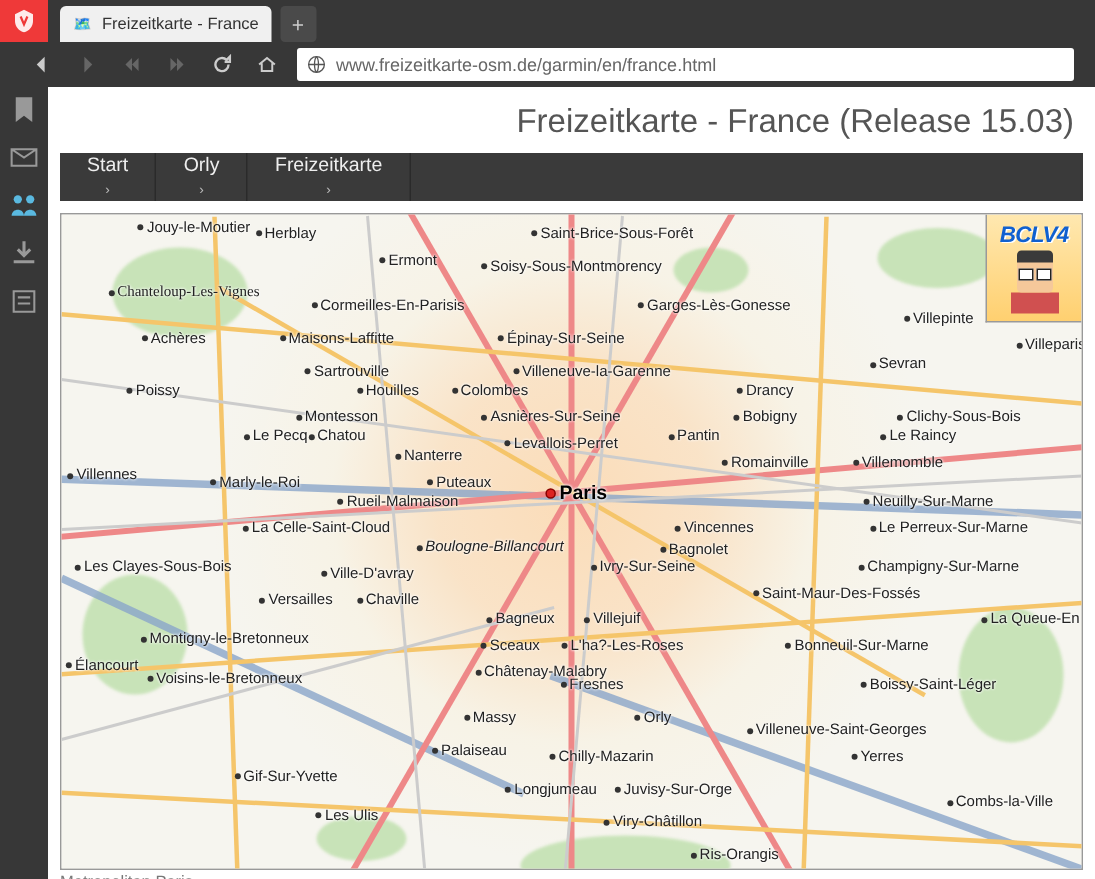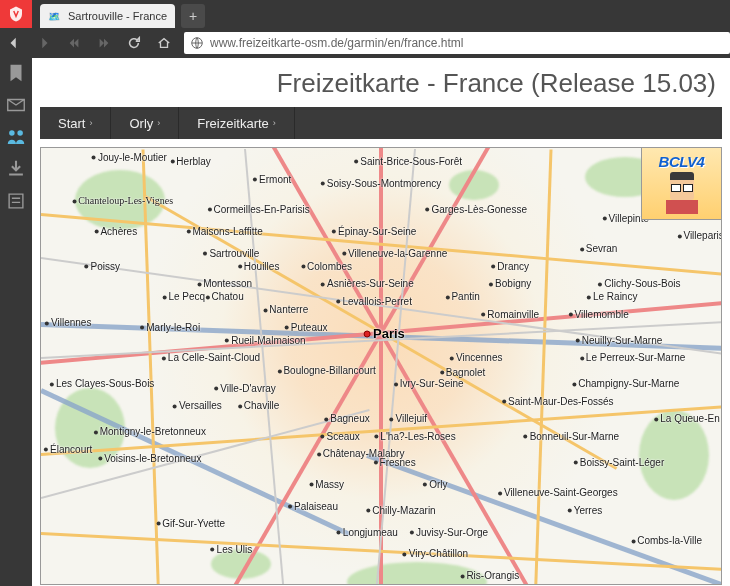--- a/index.html
+++ b/index.html
@@ -7,37 +7,37 @@
   
   
   .titlebar { height:28px; background:#373737; display:flex; align-items:stretch; }
   .vivaldi-logo { width:32px; height:28px; background:#ef3939; display:flex; align-items:center; justify-content:center; }
   .vivaldi-logo svg { width:18px; height:18px; }
   .left-pad { width:8px; }
   .tab { height:24px; margin-top:4px; background:#f0f0f0; border-radius:4px 4px 0 0; display:flex; align-items:center; padding:0 8px; font-size:11px; color:#333; gap:6px; max-width:160px; }
   .favicon { width:14px; height:14px; display:flex; align-items:center; justify-content:center; font-size:10px; }
   .newtab { width:24px; height:24px; margin:4px 0 0 6px; background:#4a4a4a; border-radius:3px; display:flex; align-items:center; justify-content:center; color:#ccc; font-size:14px; cursor:pointer; }
   
-  .toolbar { height:30px; background:#373737; display:flex; align-items:center; padding:0 0; gap:2px; }
+  .toolbar { height:30px; background:#373737; display:flex; align-items:center; padding:0 14px; gap:2px; }
   .nav-btn { width:28px; height:26px; display:flex; align-items:center; justify-content:center; color:#ccc; cursor:pointer; }
   .nav-btn.disabled { color:#666; }
   .nav-btn svg { width:14px; height:14px; }
   .addr { flex:1; height:22px; background:#fff; border-radius:2px; display:flex; align-items:center; padding:0 6px; font-size:12px; color:#666; gap:6px; margin-left:4px; }
   .globe { width:14px; height:14px; }
   
   .body-row { display:flex; height:calc(586px - 58px); }
   .sidebar { width:32px; background:#373737; display:flex; flex-direction:column; align-items:center; padding-top:4px; gap:10px; }
   .side-btn { width:22px; height:22px; display:flex; align-items:center; justify-content:center; color:#999; cursor:pointer; }
   .side-btn.active { color:#5ab9e0; }
   
   
   .page { flex:1; background:#fff; position:relative; overflow:hidden; }
-  .page-title { text-align:right; font-size:26px; color:#555; padding:10px 14px 8px; font-weight:normal; }
+  .page-title { text-align:right; font-size:22px; color:#555; padding:10px 14px 8px; font-weight:normal; }
   .menubar { background:#3a3a3a; height:32px; display:flex; align-items:stretch; margin:0 8px; }
-  .menu-item { display:flex; align-items:center; padding:0 18px; color:#eee; font-size:13px; cursor:pointer; border-right:1px solid #2a2a2a; gap:4px; }
+  .menu-item { display:flex; align-items:center; padding:0 18px; color:#eee; font-size:13px; cursor:pointer; border-right:1px solid #2a2a2a; gap:4px;flex-direction:column; }
   .menu-item .chev { font-size:9px; opacity:.7; }
   
   .map-wrap { margin:8px 8px 2px 8px; border:1px solid #999; height:438px; position:relative; overflow:hidden; background:#f5f5f0; }
   .caption { margin:2px 0 0 8px; font-size:11px; color:#777; }
   
   
   .map { position:absolute; inset:0; }
   .land { position:absolute; inset:0; background:
     radial-gradient(circle at 50% 44%, rgba(255,200,140,.55) 0, rgba(255,200,140,.4) 90px, rgba(255,230,180,.15) 160px, transparent 240px),
     linear-gradient(#f6f5ef,#f6f5ef); }
@@ -46,21 +46,21 @@
   .road.red { background:#e88; height:4px; }
   .road.blue { background:#8aa5c9; height:5px; opacity:.8; }
   .road.gray { background:#ccc; height:2px; }
   
   .city { position:absolute; font-size:10px; color:#222; white-space:nowrap; transform:translate(-50%,-50%); text-shadow:0 0 2px #fff,0 0 2px #fff; pointer-events:none; }
   .city .dot { display:inline-block; width:4px; height:4px; background:#333; border-radius:50%; margin-right:2px; vertical-align:middle; }
   .city.cap { font-size:13px; font-weight:bold; color:#000; }
   .city.cap .dot { width:7px; height:7px; background:#d22; border:1px solid #800; }
   
   
-  .badge { position:absolute; top:0; right:0; width:80px; height:72px; background:linear-gradient(#ffe8b0,#ffd070); display:flex; flex-direction:column; align-items:center; justify-content:center; border-left:1px solid #999; border-bottom:1px solid #999; }
+  .badge { position:absolute; top:0; right:0; width:64px; height:72px; background:linear-gradient(#ffe8b0,#ffd070); display:flex; flex-direction:column; align-items:center; justify-content:center; border-left:1px solid #999; border-bottom:1px solid #999; }
   .badge-text { font-size:15px; font-weight:bold; font-style:italic; color:#1060d0; text-shadow:1px 1px 0 #fff; font-family:"Arial Black",sans-serif; letter-spacing:-.5px; }
   .avatar { width:44px; height:44px; position:relative; }
   .head { position:absolute; left:10px; top:4px; width:24px; height:26px; background:#f5c89a; border-radius:3px; }
   .hair { position:absolute; left:10px; top:2px; width:24px; height:8px; background:#3a3a3a; border-radius:3px 3px 0 0; }
   .glasses { position:absolute; left:11px; top:14px; width:22px; height:6px; }
   .glasses::before,.glasses::after { content:""; position:absolute; width:8px; height:6px; border:1.5px solid #222; background:#fff; }
   .glasses::after { right:0; }
   .shirt { position:absolute; left:6px; top:30px; width:32px; height:14px; background:#d05050; }
 </style>
 </head>
@@ -69,21 +69,21 @@
 <div class="titlebar">
   <div class="vivaldi-logo">
     <svg viewBox="0 0 24 24" fill="#fff">
         <path d="M12 2L4 6v6c0 5 3.5 9 8 10 4.5-1 8-5 8-10V6l-8-4z" opacity=".9"></path>
         <path d="M9 8l3 7 3-7" stroke="#ef3939" stroke-width="2" fill="none"></path>
       </svg>
   </div>
   <div class="left-pad"></div>
   <div class="tab">
     <span class="favicon">🗺️</span>
-    <span>Sartrouville - France</span>
+    <span>Freizeitkarte - France</span>
   </div>
   <div class="newtab">+</div>
 </div>
 
 <div class="toolbar">
   <div class="nav-btn">
       <svg viewBox="0 0 16 16" fill="currentColor">
         <path d="M10 2L4 8l6 6V2z"></path>
       </svg>
     </div>
@@ -237,21 +237,21 @@
           <div class="city" style="left: 82%; top: 38%;"><span class="dot"></span>Villemomble</div>
           <div class="city" style="left: 4%; top: 40%;"><span class="dot"></span>Villennes</div>
           <div class="city" style="left: 19%; top: 41%;"><span class="dot"></span>Marly-le-Roi</div>
           <div class="city" style="left: 39%; top: 41%;"><span class="dot"></span>Puteaux</div>
           <div class="city" style="left: 33%; top: 44%;"><span class="dot"></span>Rueil-Malmaison</div>
           <div class="city" style="left: 62%; top: 44%; margin-top: 32px;"><span class="dot"></span>Bagnolet</div>
           <div class="city" style="left: 85%; top: 44%;"><span class="dot"></span>Neuilly-Sur-Marne</div>
           <div class="city" style="left: 25%; top: 48%;"><span class="dot"></span>La Celle-Saint-Cloud</div>
           <div class="city" style="left: 64%; top: 48%;"><span class="dot"></span>Vincennes</div>
           <div class="city" style="left: 87%; top: 48%;"><span class="dot"></span>Le Perreux-Sur-Marne</div>
-          <div class="city" style="left: 42%; top: 51%;"><span class="dot"></span>Boulogne-Billancourt</div>
+          <div class="city" style="left: 42%; top: 51%; font-style: italic;"><span class="dot"></span>Boulogne-Billancourt</div>
           <div class="city" style="left: 9%; top: 54%;"><span class="dot"></span>Les Clayes-Sous-Bois</div>
           <div class="city" style="left: 30%; top: 55%;"><span class="dot"></span>Ville-D'avray</div>
           <div class="city" style="left: 57%; top: 54%;"><span class="dot"></span>Ivry-Sur-Seine</div>
           <div class="city" style="left: 86%; top: 54%;"><span class="dot"></span>Champigny-Sur-Marne</div>
           <div class="city" style="left: 23%; top: 59%;"><span class="dot"></span>Versailles</div>
           <div class="city" style="left: 32%; top: 59%;"><span class="dot"></span>Chaville</div>
           <div class="city" style="left: 76%; top: 58%;"><span class="dot"></span>Saint-Maur-Des-Fossés</div>
           <div class="city" style="left: 45%; top: 62%;"><span class="dot"></span>Bagneux</div>
           <div class="city" style="left: 54%; top: 62%;"><span class="dot"></span>Villejuif</div>
           <div class="city" style="left: 95%; top: 62%;"><span class="dot"></span>La Queue-En</div>

